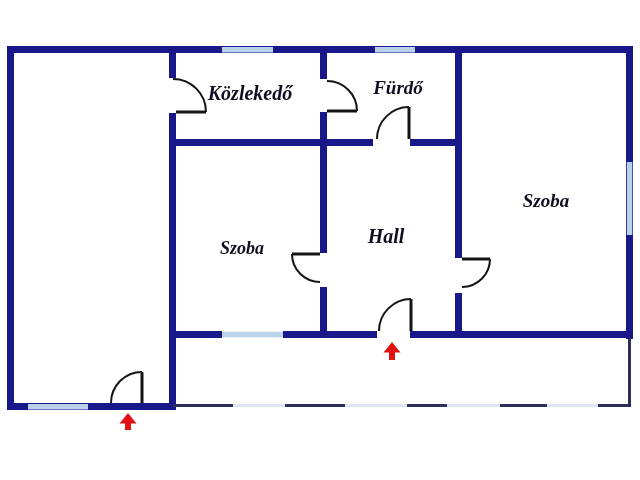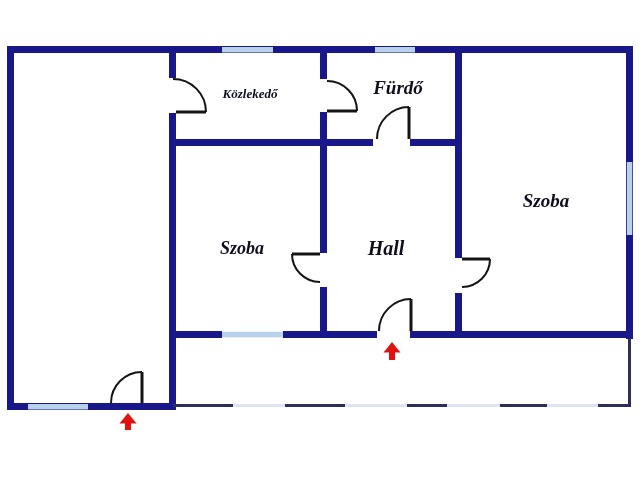--- a/index.html
+++ b/index.html
@@ -9,24 +9,24 @@
     position:relative;overflow:hidden;
   }
   .plan-canvas{position:absolute;left:0;top:0;width:640px;height:480px;}
   svg{position:absolute;left:0;top:0;}
   .room-label{
     position:absolute;transform:translate(-50%,-50%);
     font-weight:bold;font-style:italic;color:#0e0e20;
     white-space:nowrap;letter-spacing:0px;line-height:1;
   }
   .lbl-konyha{left:88px;top:226px;font-size:20px;}
-  .lbl-kozlekedo{left:250px;top:93px;font-size:13px;}
+  .lbl-kozlekedo{left:250px;top:93px;font-size:20px;}
   .lbl-furdo{left:398px;top:87px;font-size:19px;text-align:center;}
   .lbl-szoba-middle{left:242px;top:248px;font-size:18px;}
-  .lbl-hall{left:386px;top:248px;font-size:20px;}
+  .lbl-hall{left:386px;top:236px;font-size:20px;}
   .lbl-szoba-right{left:546px;top:200px;font-size:19px;}
 </style>
 </head>
 <body>
 
 <div class="plan-canvas">
 
   <svg width="640" height="480" viewBox="0 0 640 480">
 
     <g fill="#18188a">

